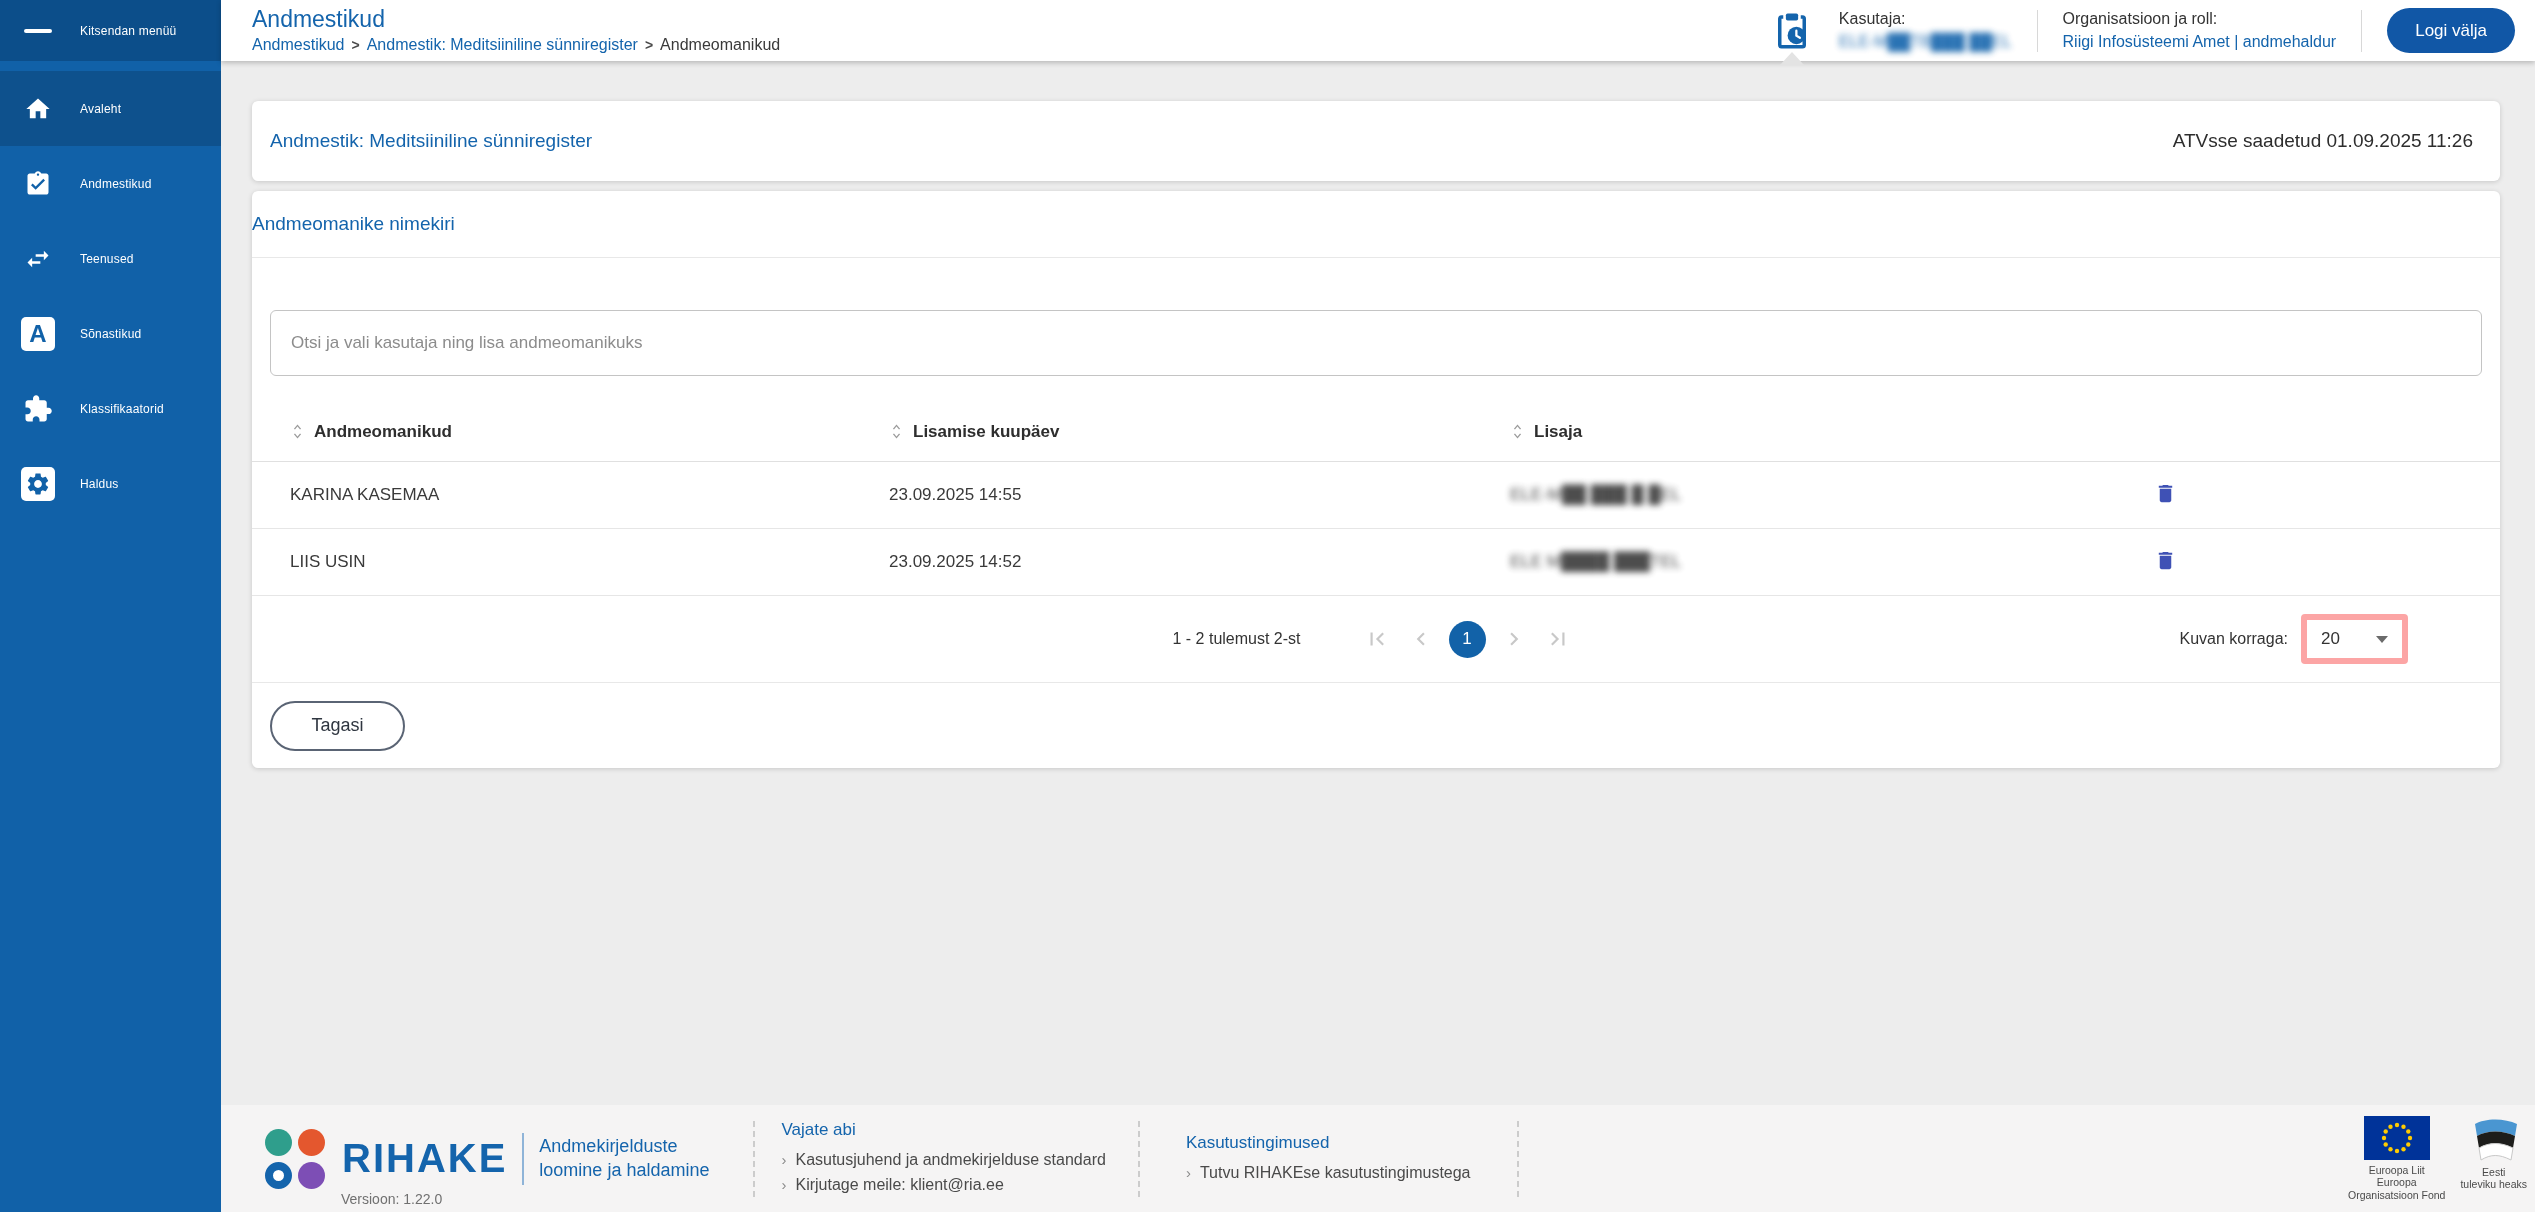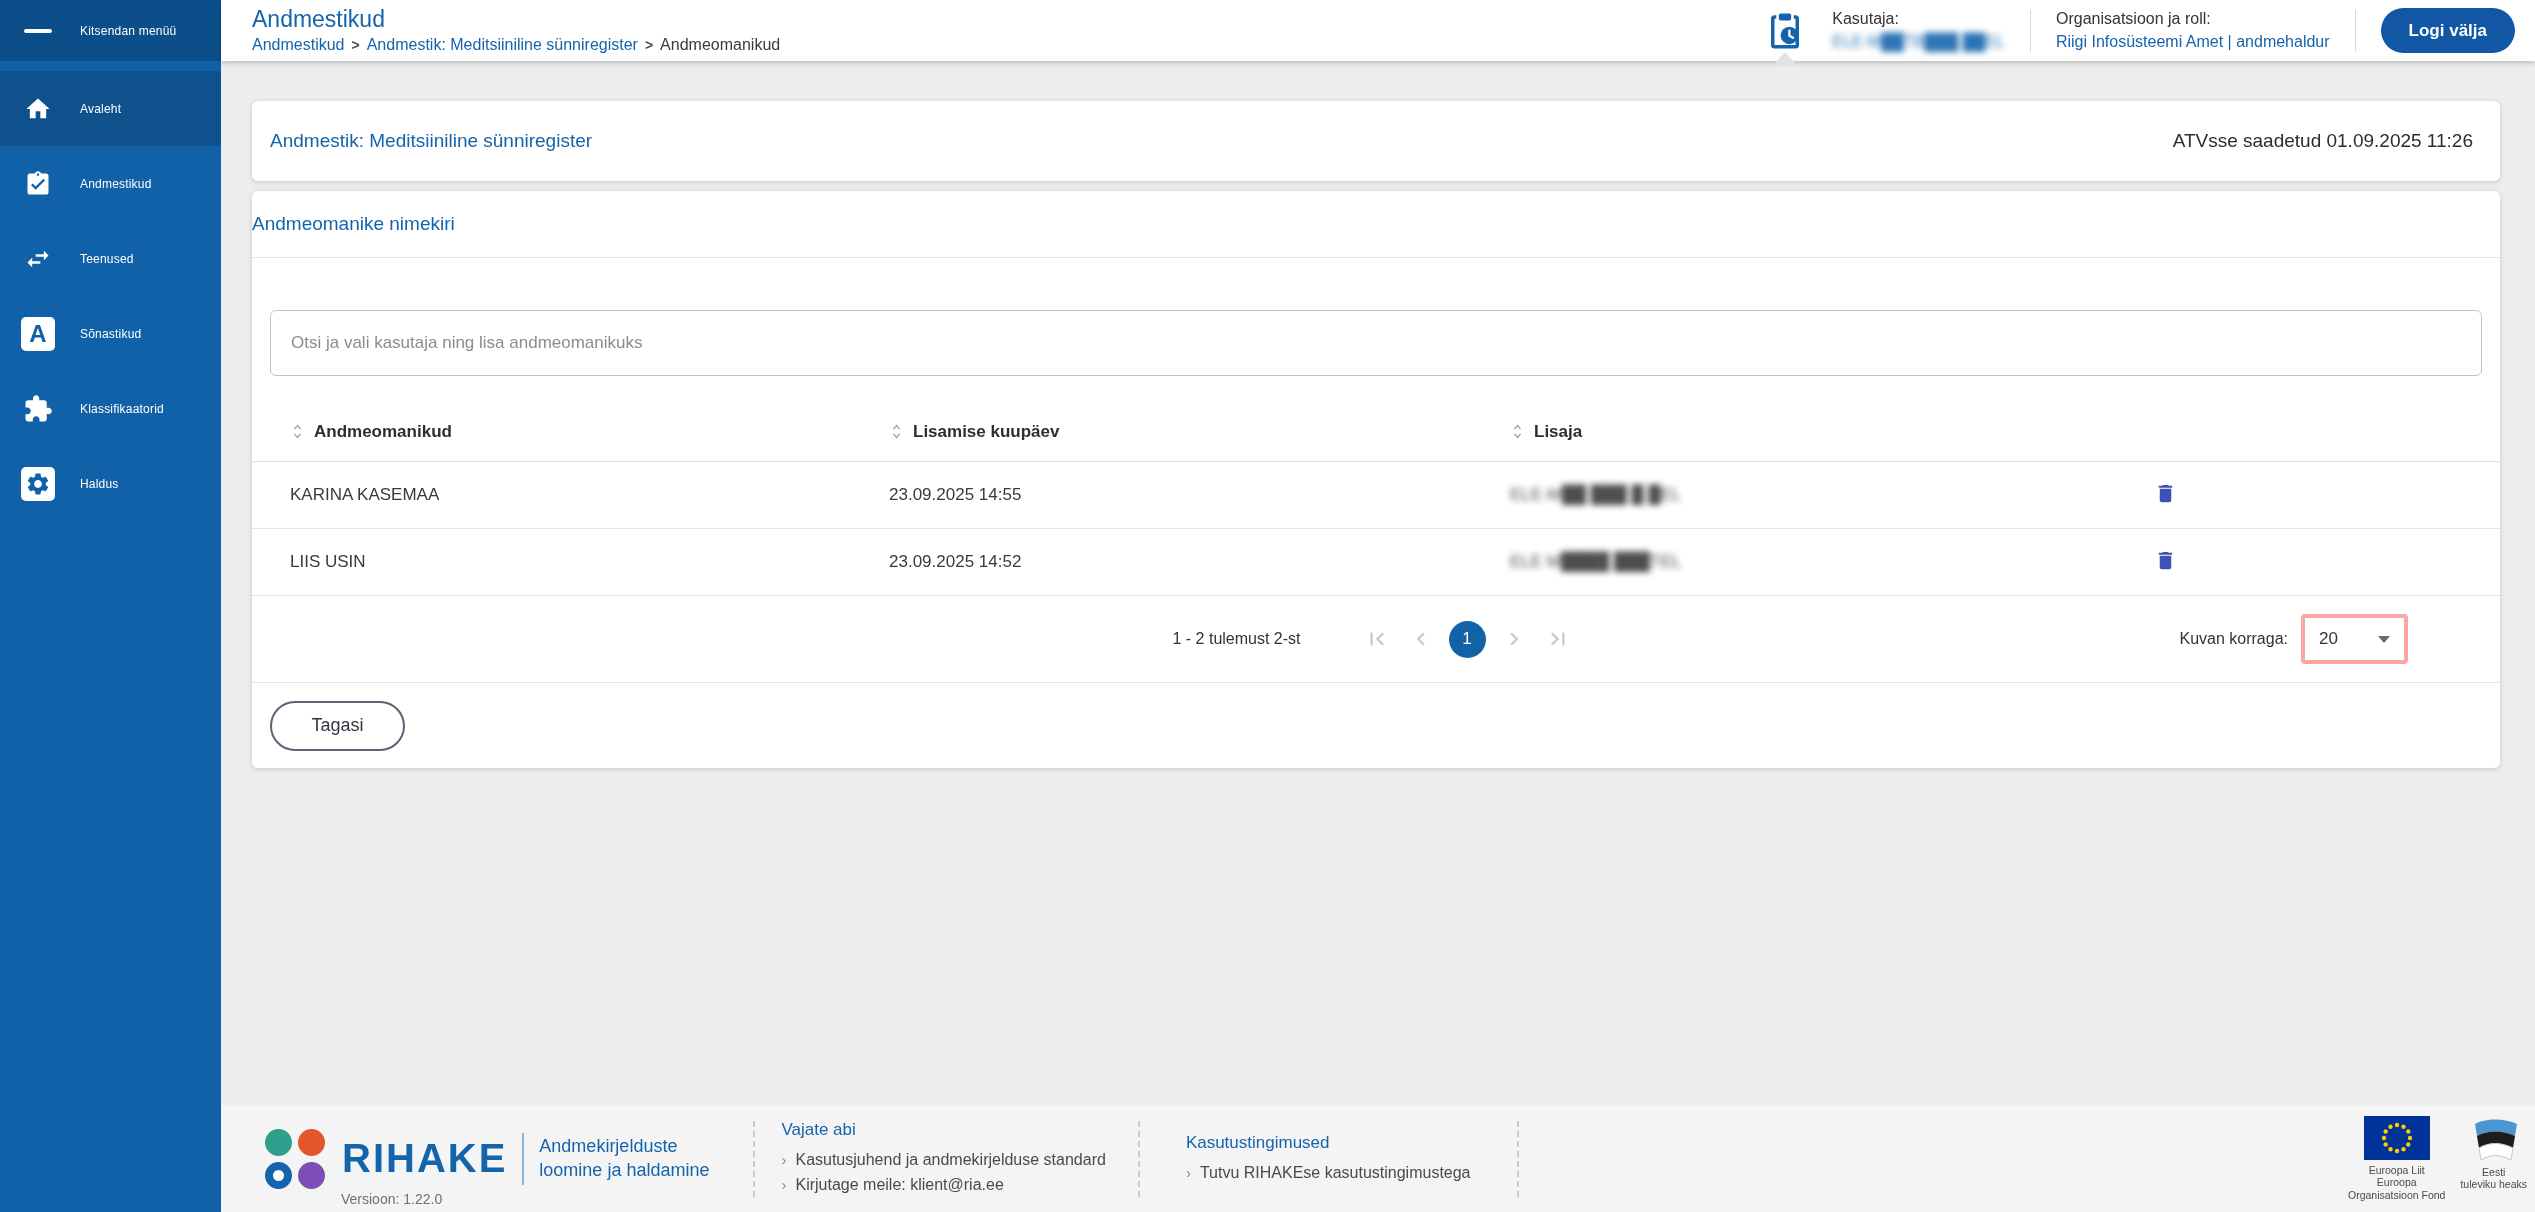--- a/index.html
+++ b/index.html
@@ -38,21 +38,21 @@
   .head-right { margin-left: auto; display: flex; align-items: center; gap: 25px; padding-right: 20px; }
   .clip-wrap { position: relative; width: 44px; height: 50px; display: flex; align-items: center; justify-content: center; cursor: pointer; }
   .clip-wrap .tip { position: absolute; left: 50%; transform: translateX(-50%); top: 46px; width: 0; height: 0;
       border-left: 12px solid transparent; border-right: 12px solid transparent; border-bottom: 13px solid #E3E3E3; }
   .who-block { display: flex; flex-direction: column; gap: 4px; font-size: 16px; line-height: 1.15; }
   .who-block .lbl { color: #333; }
   .who-block .val { color: #1464AC; }
   .redacted { filter: blur(3.2px); opacity: .9; }
   .vdiv { width: 1px; height: 42px; background: #D8D8D8; }
   .logout-btn { background: #1157A6; color: #fff; border: none; border-radius: 23px; height: 45px; padding: 0 28px;
-      font-size: 17px; font-family: inherit; cursor: pointer; font-weight: bold; }
+      font-size: 17px; font-family: inherit; cursor: pointer; }
 
   
   .content { flex: 1; background: #EDEDED; padding: 40px 35px 0 31px; }
   .card { background: #fff; border-radius: 6px; box-shadow: 0 1px 5px rgba(0,0,0,.16); }
   .card-dataset { height: 80px; display: flex; align-items: center; justify-content: space-between; padding: 0 27px 0 18px; margin-bottom: 10px; }
   .card-dataset .c-title { color: #1464AC; font-size: 19px; }
   .card-dataset .c-status { color: #2d2d2d; font-size: 19px; }
 
   .card-owners { display: flex; flex-direction: column; }
   .owners-title-row { height: 67px; display: flex; align-items: center; padding-left: 0; border-bottom: 1px solid #E8E8E8; }
@@ -71,21 +71,21 @@
   .td-action { padding-left: 38px; }
   .trash-btn { background: none; border: none; cursor: pointer; padding: 2px; }
 
   .pag-row { position: relative; height: 86px; display: flex; align-items: center; justify-content: center; }
   .pag-summary { font-size: 16px; color: #333; margin-right: 54px; }
   .pag-btn { width: 34px; height: 34px; background: none; border: none; display: flex; align-items: center; justify-content: center; cursor: pointer; padding: 0; margin: 0 5px; }
   .page-circle { width: 37px; height: 37px; border-radius: 50%; background: #1262A8; color: #fff; font-size: 17px;
       display: flex; align-items: center; justify-content: center; margin: 0 6px; cursor: pointer; border: none; font-family: inherit; }
   .per-page { position: absolute; right: 92px; top: 50%; transform: translateY(-50%); display: flex; align-items: center; gap: 13px; }
   .per-page .pp-label { font-size: 16px; color: #333; }
-  .pp-select { width: 107px; height: 50px; border: 4px solid #fca5a5; border-radius: 4px; background: #fff;
+  .pp-select { width: 107px; height: 50px; border: 6px solid #fca5a5; border-radius: 4px; background: #fff;
       display: flex; align-items: center; justify-content: space-between; padding: 0 14px; cursor: pointer; }
   .pp-select .pp-value { font-size: 17px; color: #333; }
   .pp-caret { width: 0; height: 0; border-left: 6px solid transparent; border-right: 6px solid transparent; border-top: 7px solid #6b6b6b; }
 
   .back-row { border-top: 1px solid #E8E8E8; height: 86px; display: flex; align-items: center; padding-left: 18px; }
   .back-btn { width: 135px; height: 50px; border-radius: 25px; border: 2px solid #5A6474; background: #fff;
       font-size: 18px; color: #2f3640; font-family: inherit; cursor: pointer; }
 
   
   .footer { height: 107px; background: #F5F4F4; display: flex; align-items: center; position: relative; padding-left: 44px; }

